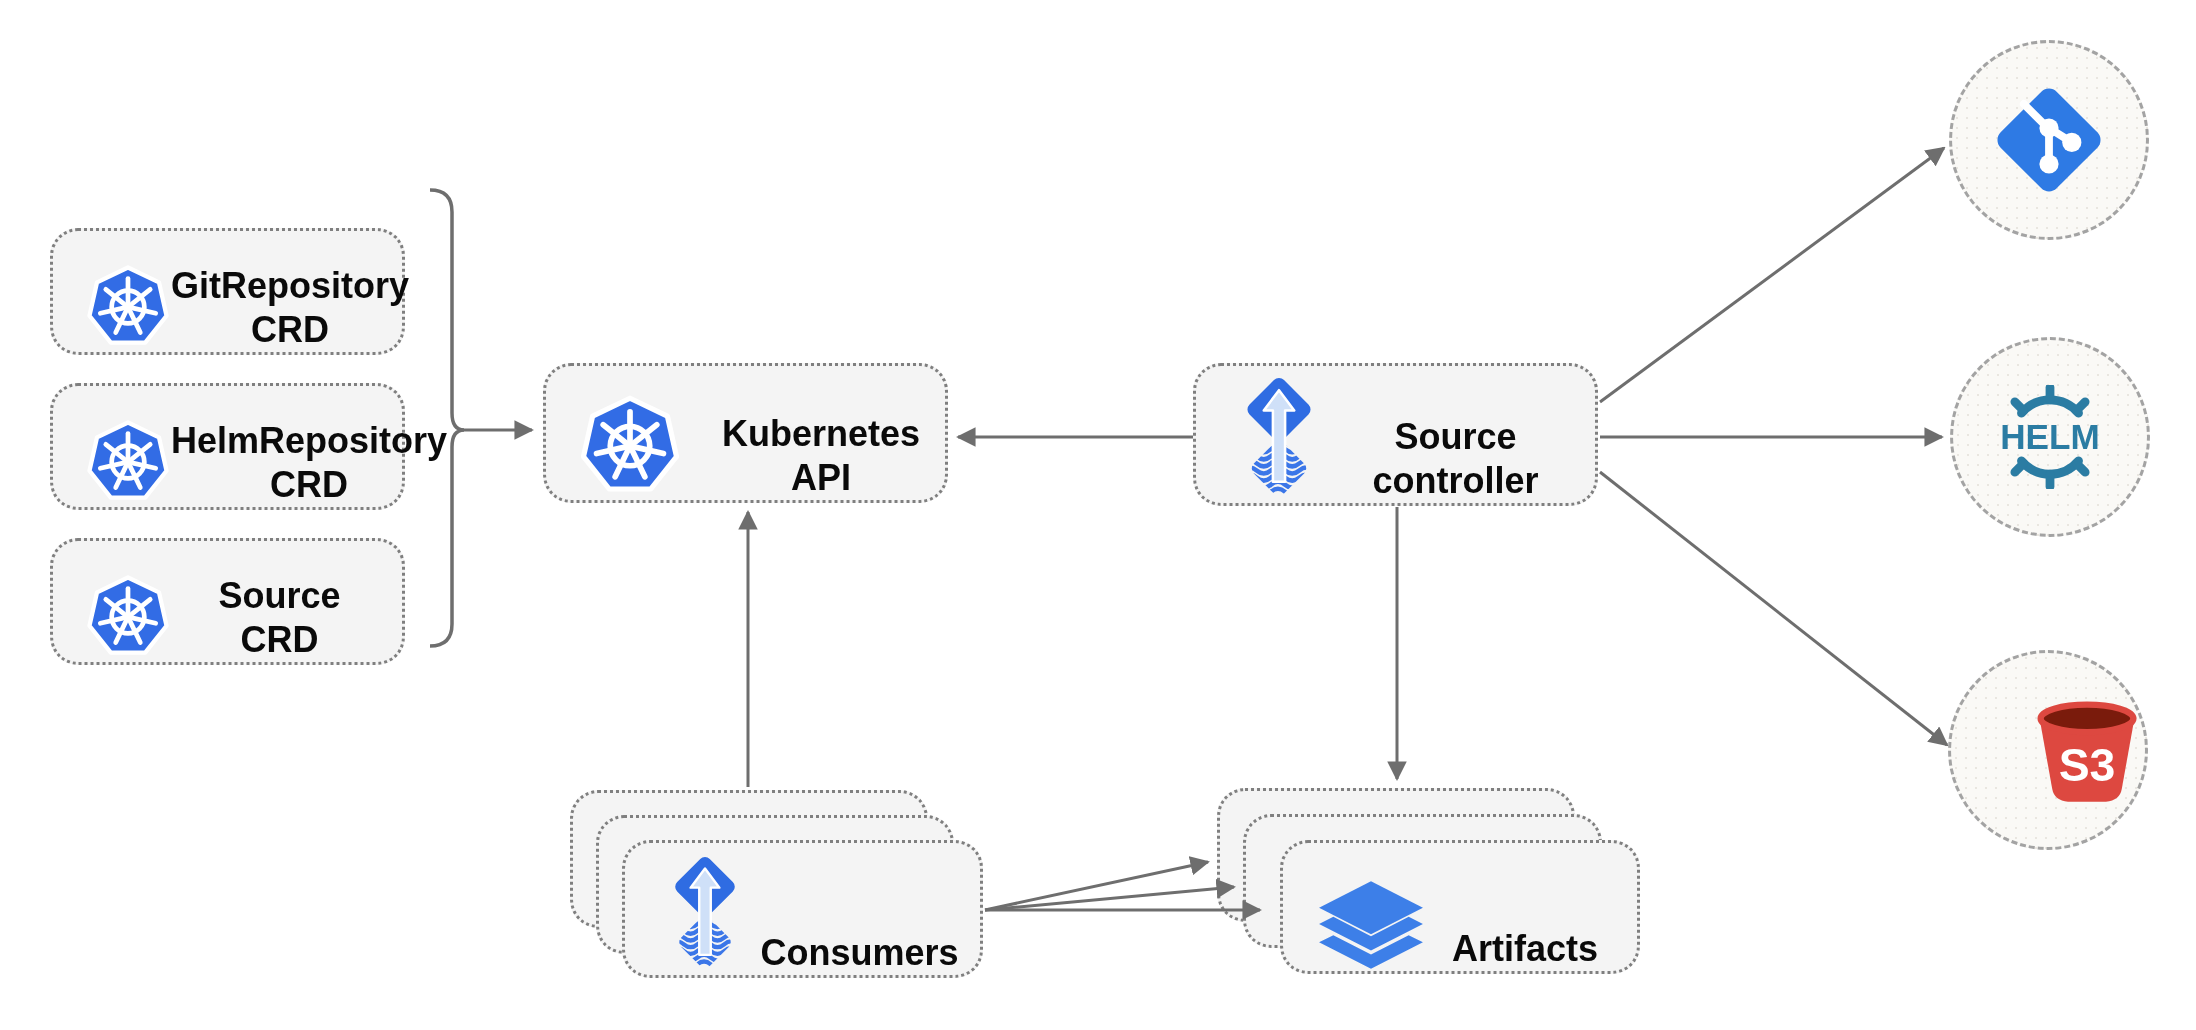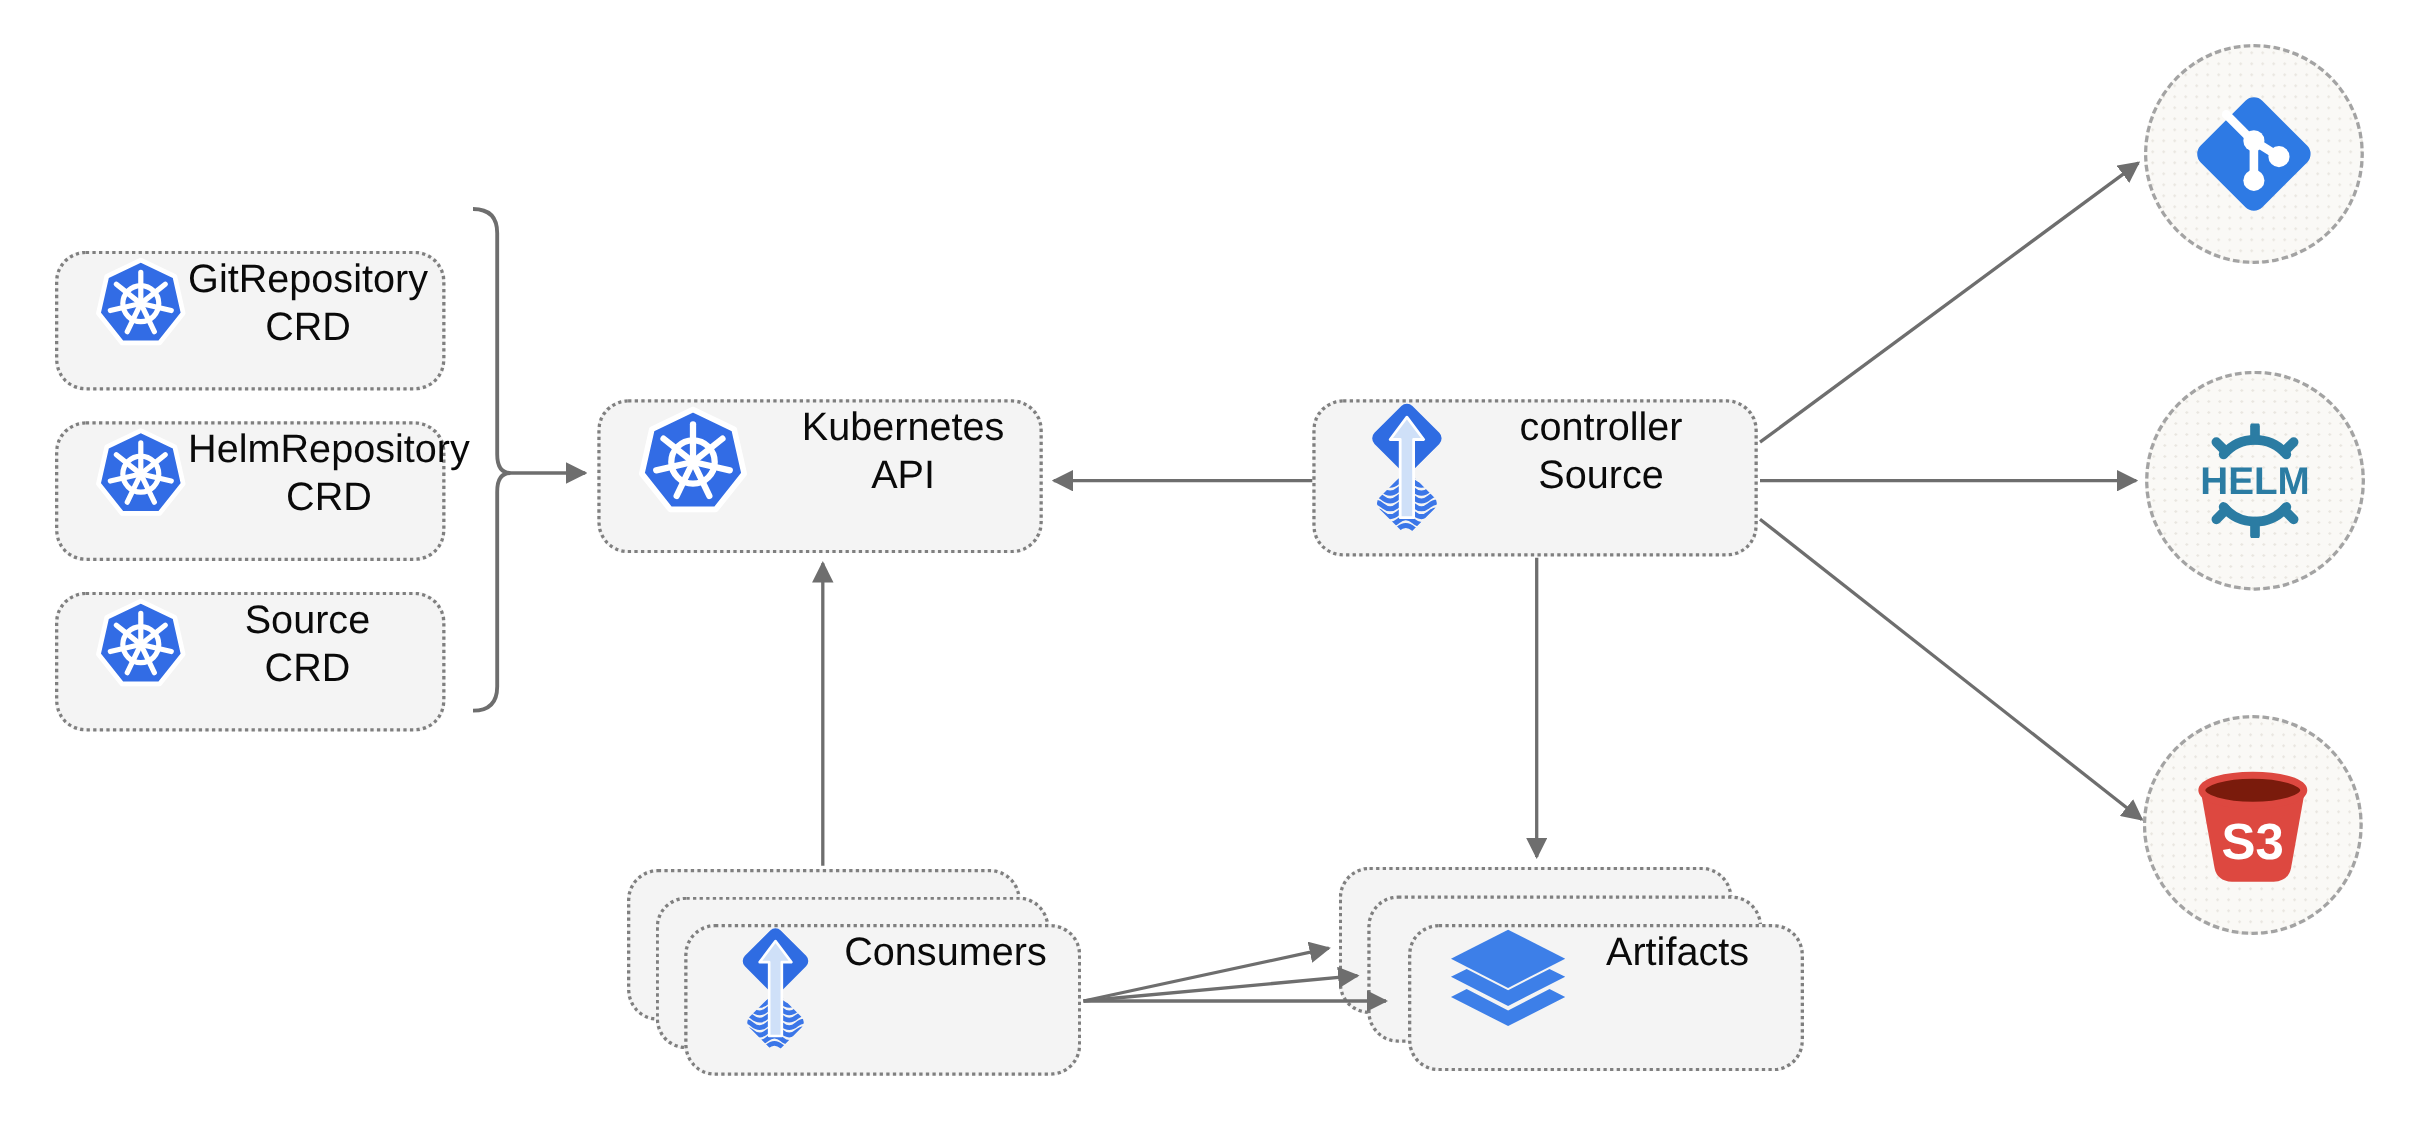--- a/index.html
+++ b/index.html
@@ -10,22 +10,23 @@
     font-family:"Liberation Sans", sans-serif;
     overflow:hidden;
   }
   .node{
     position:absolute;
     box-sizing:border-box;
     background:var(--box_fill);
     border:3px dotted var(--border_gray);
     border-radius:28px;
     display:flex;
-    align-items:flex-start;
+    align-items:flex-end;
     z-index:1;
+    font-weight:bold;
   }
   .node .icon{flex:0 0 auto; margin-left:32px;}
   .node .lbl{
     flex:1 1 auto;
     text-align:center;
     color:var(--text_color);
     font-size:36px;
     line-height:1.22;
     padding-right:14px;
   }
@@ -153,22 +154,22 @@
         <use href="#sym-k8s"></use>
       </svg>
     <div class="lbl">Kubernetes API</div>
   </div>
 
   <div class="node" style="left:1193px;top:363px;width:405px;height:143px;">
     <svg class="icon" width="102" height="126" viewBox="0 0 100 124">
         <use href="#sym-flux"></use>
       </svg>
     <div class="lbl">
+      <div>Source</div>
       <div>controller</div>
-      <div>Source</div>
     </div>
   </div>
 
   <div class="node" style="left:570px;top:790px;width:358px;height:138px;"></div>
   <div class="node" style="left:596px;top:815px;width:358px;height:139px;"></div>
   <div class="node" style="left:622px;top:840px;width:361px;height:138px;">
     <svg class="icon" width="96" height="119" viewBox="0 0 100 124">
         <use href="#sym-flux"></use>
       </svg>
     <div class="lbl">Consumers</div>
@@ -206,21 +207,21 @@
         <line x1="34.5" y1="24.5" x2="26" y2="16"></line>
         <line x1="85.5" y1="24.5" x2="94" y2="16"></line>
         <line x1="60" y1="86" x2="60" y2="98"></line>
         <line x1="34.5" y1="75.5" x2="26" y2="84"></line>
         <line x1="85.5" y1="75.5" x2="94" y2="84"></line>
       </g>
       <text x="60" y="62" text-anchor="middle" font-family="Liberation Sans, sans-serif" font-size="34" font-weight="bold" style="fill:var(--helm_teal)">HELM</text>
     </svg>
   </div>
 
-  <div class="circle" style="left:1948px;top:650px;">
+  <div class="circle" style="left:1948px;top:650px;justify-content:flex-end;">
     <svg width="116" height="118" viewBox="0 0 110 112">
       <path d="M10,26 L22,93 Q24,104 37,105 L73,105 Q86,104 88,93 L100,26 Z" style="fill:var(--s3_red)"></path>
       <ellipse cx="55" cy="26" rx="44" ry="13" style="fill:var(--s3_dark);stroke:var(--s3_red)" stroke-width="6"></ellipse>
       <text x="55" y="85" text-anchor="middle" font-family="Liberation Sans, sans-serif" font-size="44" font-weight="bold" fill="#ffffff">S3</text>
     </svg>
   </div>
 
 </div>
 
 </body></html>

